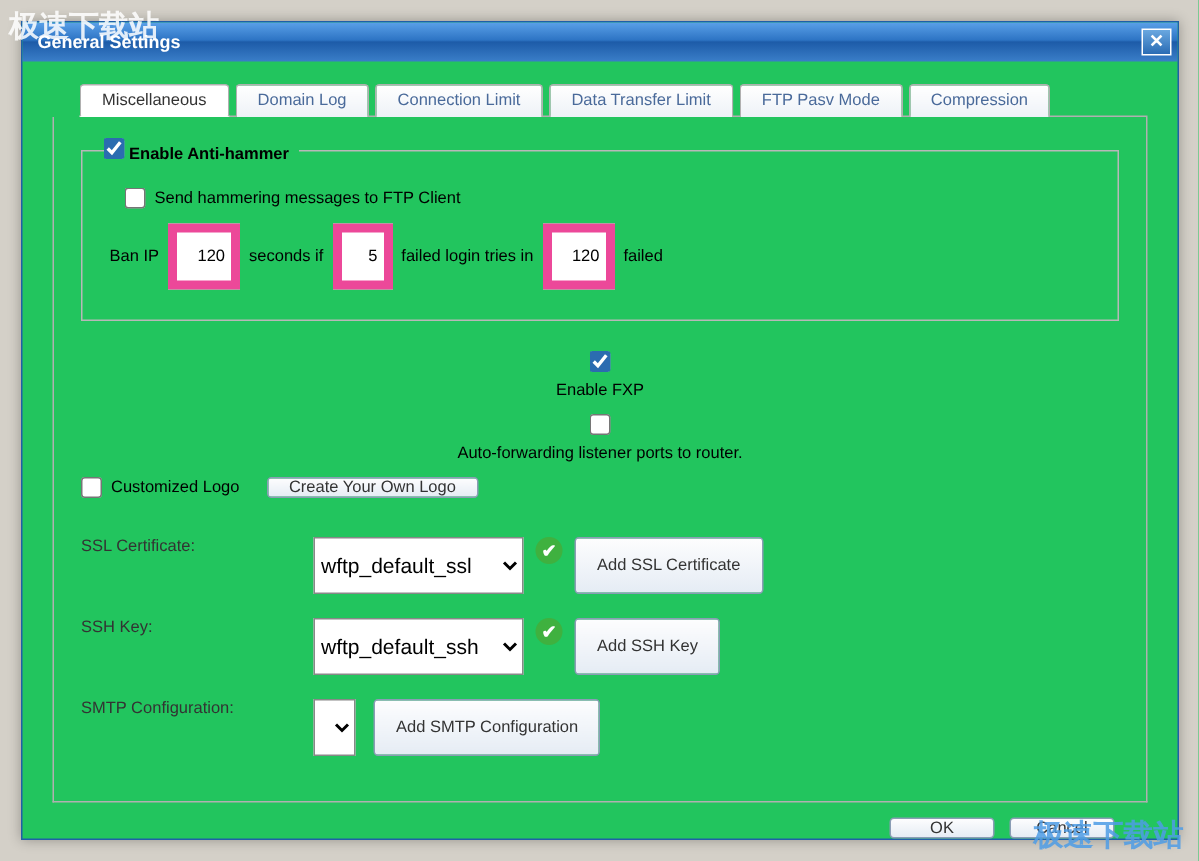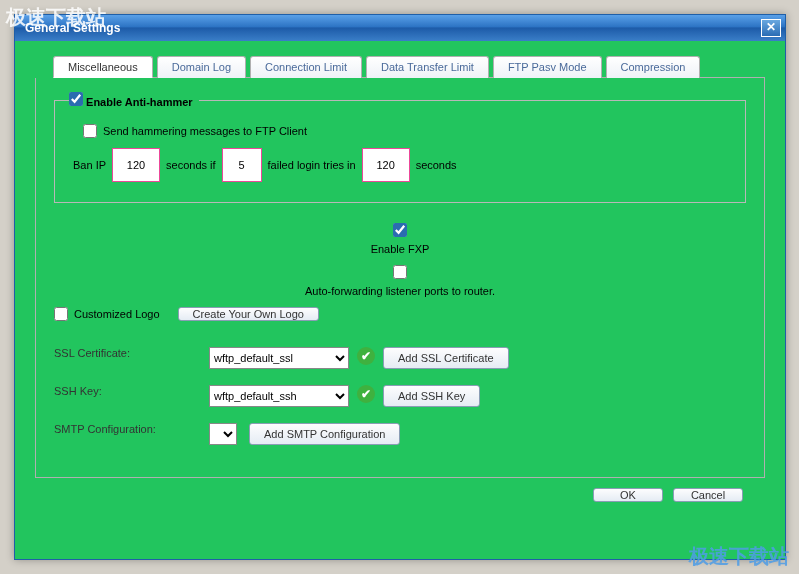--- a/index.html
+++ b/index.html
@@ -91,42 +91,42 @@
 }
 .chk-row { margin-left: 14px; }
 .chk-row.top { margin-left: 0; flex-direction: column; }
 input[type=checkbox] {
   width: 14px; height: 14px;
   accent-color: #2b6cb0;
 }
 input[type=text].num {
   width: 48px;
   height: 22px;
-  border: 1px solid #ec4899;
+  border: 6px solid #ec4899;
   padding: 16px 4px;
   font-size: 11px;
-  text-align: center;
+  text-align: right;
 }
 input[type=text].wide {
   width: 70px;
 }
 label.bold { font-weight: bold; }
 .field-row {
   display: flex;
   margin: 16px 0;
 }
 .field-label {
   width: 155px;
   color: #333;
 }
 select.combo {
   width: 140px;
-  height: 22px;
+  height: 38px;
   border: 1px solid #888;
-  font-size: 11px;
+  font-size: 14px;
   background: #fff;
 }
 .check-ok {
   display: inline-block;
   width: 18px; height: 18px;
   border-radius: 50%;
   background: #3fb13f;
   color: #fff;
   text-align: center;
   line-height: 18px;
@@ -203,21 +203,21 @@
           <input type="checkbox" style="">
           <label>Send hammering messages to FTP Client</label>
         </div>
         <div class="row" style="margin-left:4px;">
           <span>Ban IP</span>
           <input type="text" class="num" value="120" style="">
           <span>seconds if</span>
           <input type="text" class="num" style="width: 40px;" value="5">
           <span>failed login tries in</span>
           <input type="text" class="num" value="120" style="">
-          <span>seconds</span>
+          <span>failed</span>
         </div>
       </fieldset>
 
       <div class="chk-row top">
         <input type="checkbox" checked="" style="">
         <label>Enable FXP</label>
       </div>
 
       <div class="chk-row top">
         <input type="checkbox" style="">

